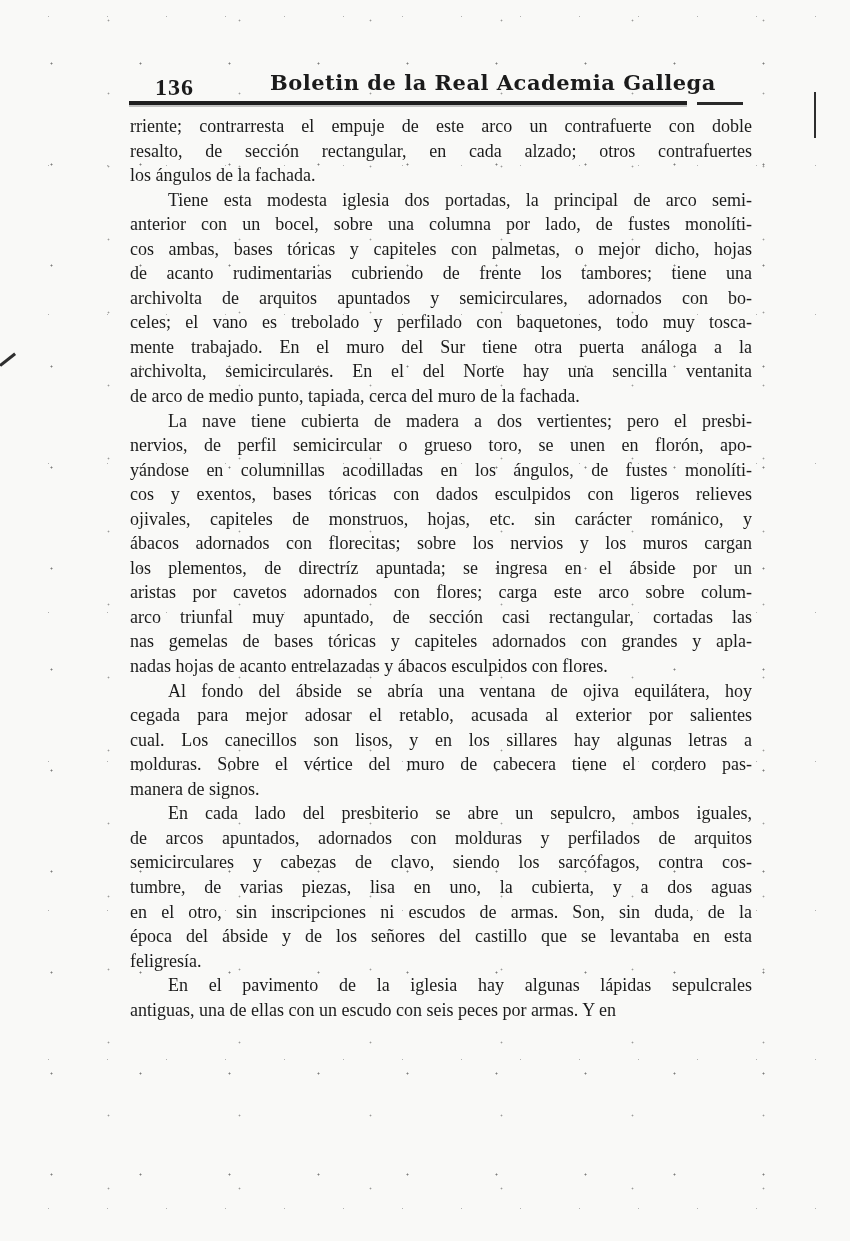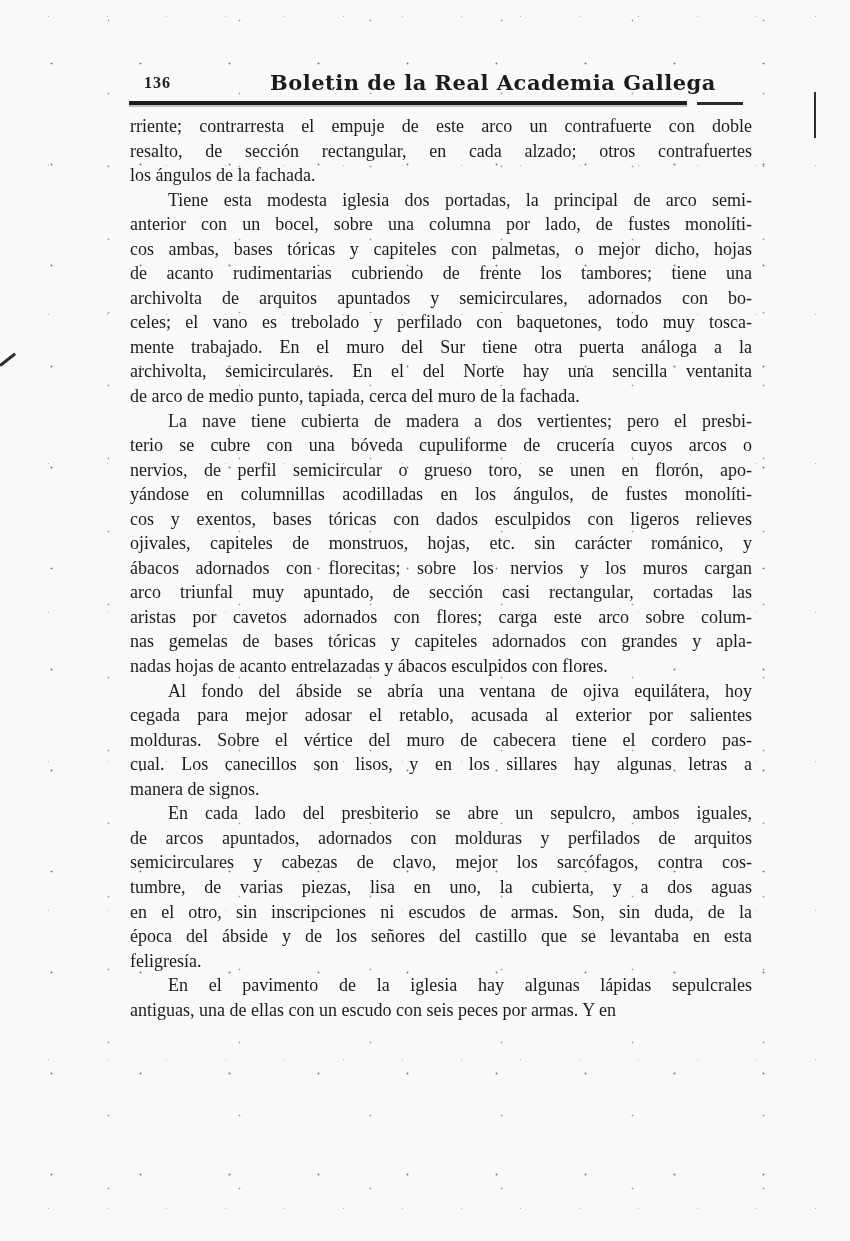--- a/index.html
+++ b/index.html
@@ -13,23 +13,23 @@
       radial-gradient(circle, rgba(25,25,25,0.42) 0.6px, transparent 1.2px),
       radial-gradient(circle, rgba(25,25,25,0.32) 0.5px, transparent 1.0px);
     background-size: 89px 101px, 131px 73px, 59px 149px;
     background-position: 7px 13px, 43px 57px, 19px 91px;
     font-family: "Liberation Serif", "DejaVu Serif", serif;
     color: #1b1b1b;
     overflow: hidden;
   }
   .pagenum {
     position: absolute;
-    left: 144px;
+    left: 155px;
     top: 74px;
-    font-size: 16px;
+    font-size: 24px;
     font-weight: 600;
     letter-spacing: 1px;
   }
   .title {
     position: absolute;
     left: 270px;
     top: 70px;
     width: 380px;
     text-align: center;
     font-family: "DejaVu Serif", serif;
@@ -108,38 +108,38 @@
       <div class="line para-start">Tiene esta modesta iglesia dos portadas, la principal de arco semi-</div>
       <div class="line">anterior con un bocel, sobre una columna por lado, de fustes monolíti-</div>
       <div class="line">cos ambas, bases tóricas y capiteles con palmetas, o mejor dicho, hojas</div>
       <div class="line">de acanto rudimentarias cubriendo de frente los tambores; tiene una</div>
       <div class="line">archivolta de arquitos apuntados y semicirculares, adornados con bo-</div>
       <div class="line">celes; el vano es trebolado y perfilado con baquetones, todo muy tosca-</div>
       <div class="line">mente trabajado. En el muro del Sur tiene otra puerta análoga a la</div>
       <div class="line">archivolta, semicirculares. En el del Norte hay una sencilla ventanita</div>
       <div class="line para-end">de arco de medio punto, tapiada, cerca del muro de la fachada.</div>
       <div class="line para-start">La nave tiene cubierta de madera a dos vertientes; pero el presbi-</div>
-      <div class="line">terio se cubre con una bóveda cupuliforme de crucería cuyos arcos o</div>
       <div class="line">nervios, de perfil semicircular o grueso toro, se unen en florón, apo-</div>
       <div class="line">yándose en columnillas acodilladas en los ángulos, de fustes monolíti-</div>
       <div class="line">cos y exentos, bases tóricas con dados esculpidos con ligeros relieves</div>
       <div class="line">ojivales, capiteles de monstruos, hojas, etc. sin carácter románico, y</div>
       <div class="line">ábacos adornados con florecitas; sobre los nervios y los muros cargan</div>
+      <div class="line">los plementos, de directríz apuntada; se ingresa en el ábside por un</div>
+      <div class="line">aristas por cavetos adornados con flores; carga este arco sobre colum-</div>
       <div class="line">arco triunfal muy apuntado, de sección casi rectangular, cortadas las</div>
-      <div class="line">aristas por cavetos adornados con flores; carga este arco sobre colum-</div>
       <div class="line">nas gemelas de bases tóricas y capiteles adornados con grandes y apla-</div>
       <div class="line para-end">nadas hojas de acanto entrelazadas y ábacos esculpidos con flores.</div>
       <div class="line para-start">Al fondo del ábside se abría una ventana de ojiva equilátera, hoy</div>
       <div class="line">cegada para mejor adosar el retablo, acusada al exterior por salientes</div>
+      <div class="line">cual. Los canecillos son lisos, y en los sillares hay algunas letras a</div>
       <div class="line">molduras. Sobre el vértice del muro de cabecera tiene el cordero pas-</div>
-      <div class="line">cual. Los canecillos son lisos, y en los sillares hay algunas letras a</div>
       <div class="line para-end">manera de signos.</div>
       <div class="line para-start">En cada lado del presbiterio se abre un sepulcro, ambos iguales,</div>
       <div class="line">de arcos apuntados, adornados con molduras y perfilados de arquitos</div>
-      <div class="line">semicirculares y cabezas de clavo, mejor los sarcófagos, contra cos-</div>
+      <div class="line">semicirculares y cabezas de clavo, siendo los sarcófagos, contra cos-</div>
       <div class="line">tumbre, de varias piezas, lisa en uno, la cubierta, y a dos aguas</div>
       <div class="line">en el otro, sin inscripciones ni escudos de armas. Son, sin duda, de la</div>
       <div class="line">época del ábside y de los señores del castillo que se levantaba en esta</div>
       <div class="line para-end">feligresía.</div>
       <div class="line para-start">En el pavimento de la iglesia hay algunas lápidas sepulcrales</div>
       <div class="line para-end">antiguas, una de ellas con un escudo con seis peces por armas. Y en</div>
     </div>
 </div>
 
 </body></html>

